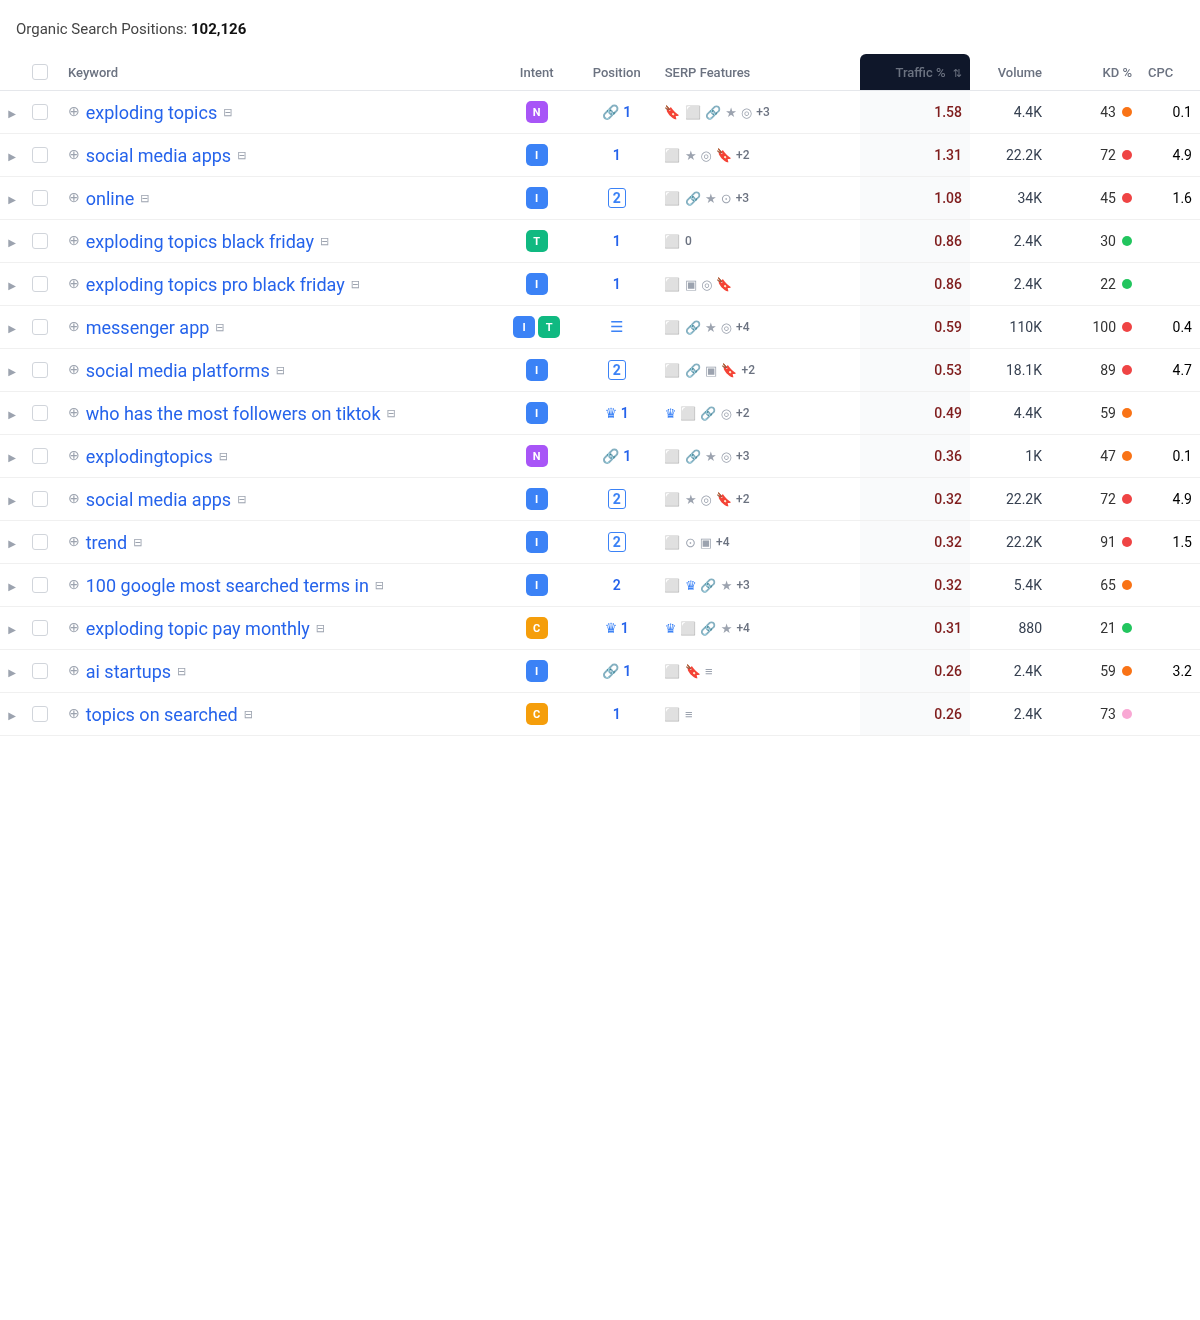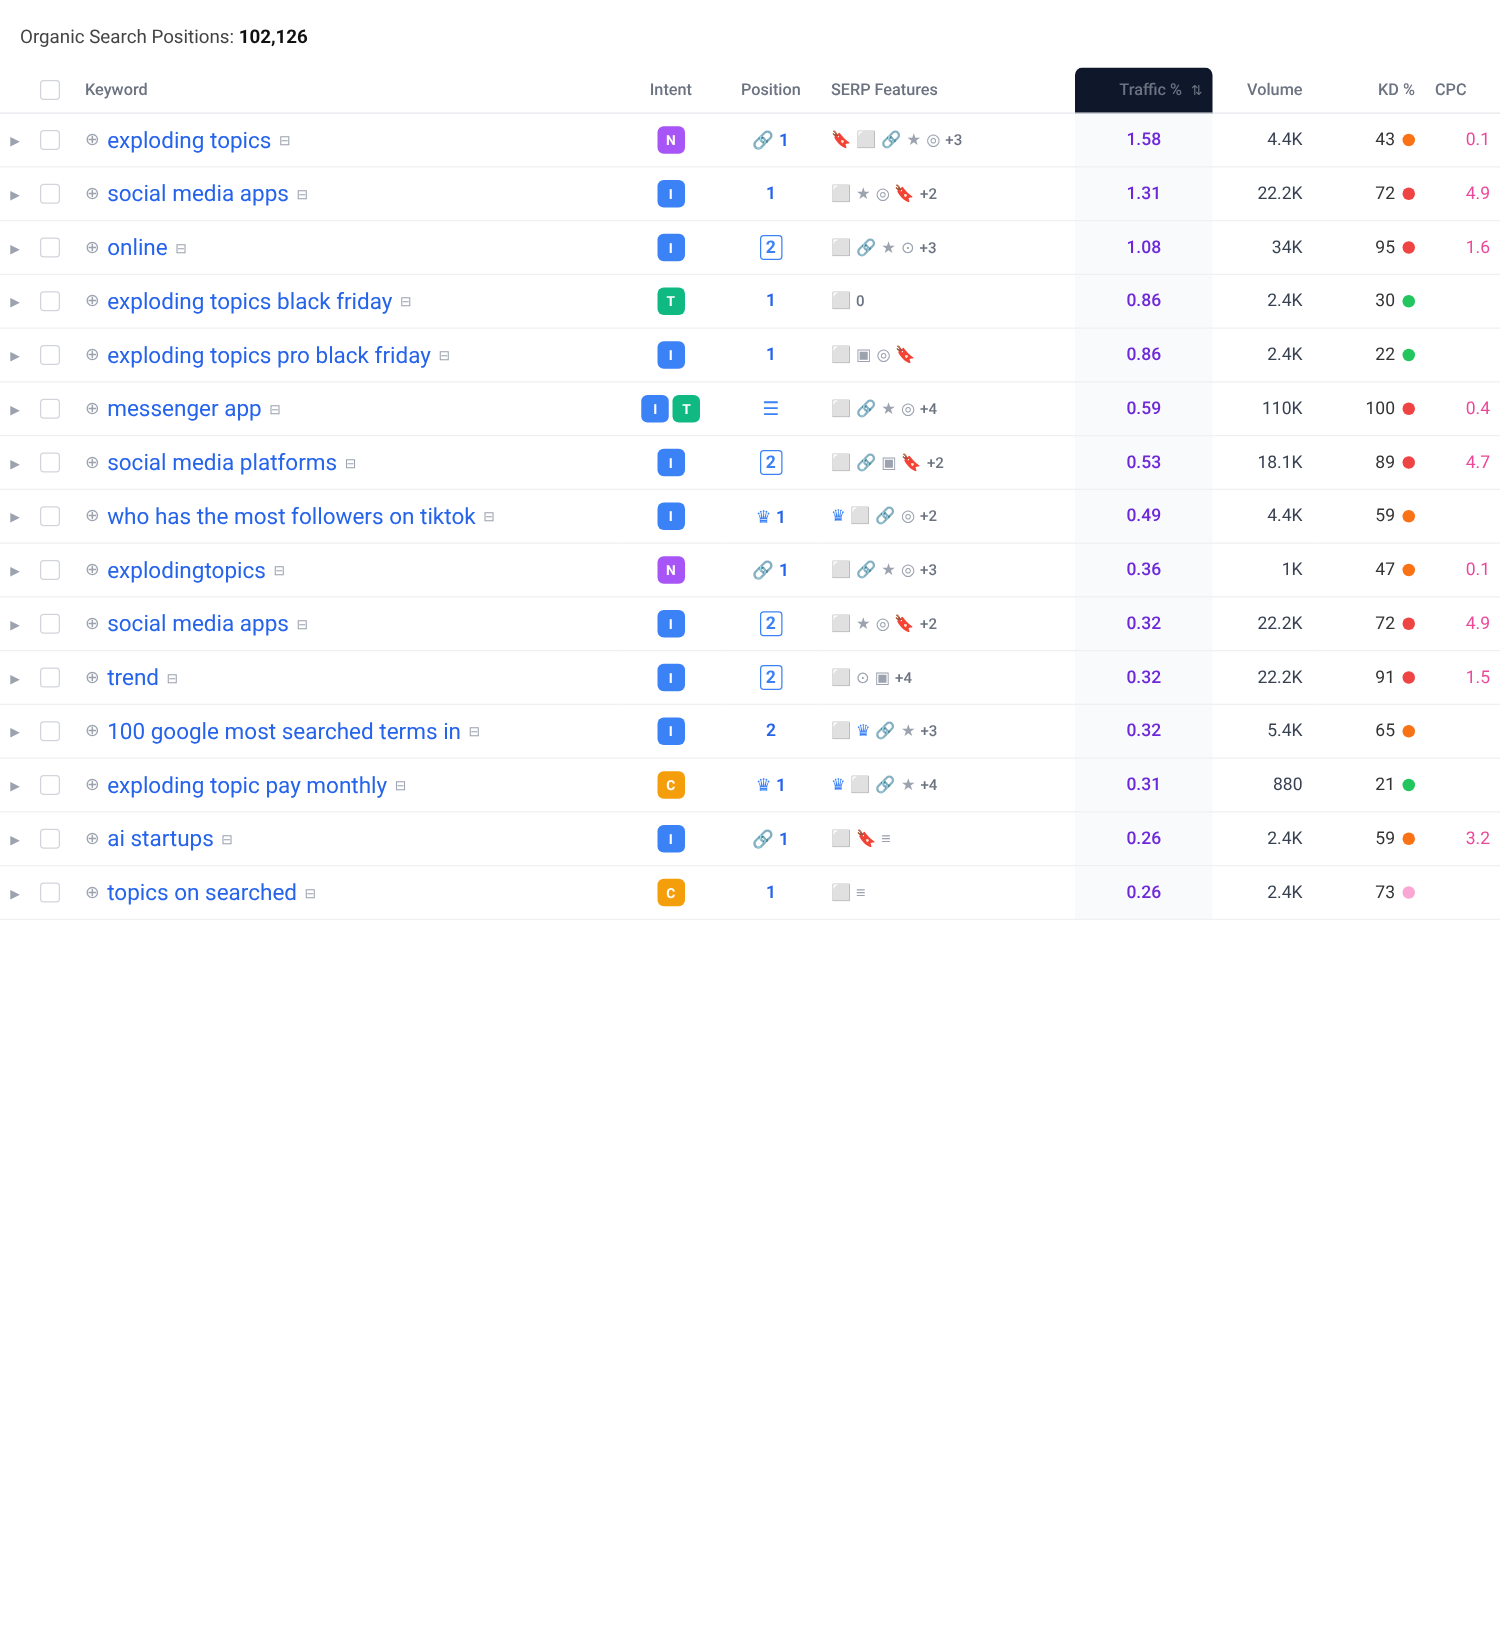--- a/index.html
+++ b/index.html
@@ -85,39 +85,39 @@
       width: 80px;
       text-align: center;
       color: #2563eb;
       font-weight: 500;
     }
     td.serp-col {
       min-width: 160px;
     }
     td.traffic-col {
       width: 110px;
-      text-align: center;
+      text-align: right;
       background: #f9fafb;
-      color: #6d28d9;
+      color: #7f1d1d;
       font-weight: 500;
     }
     td.volume-col {
       width: 80px;
       text-align: right;
       color: #374151;
     }
     td.kd-col {
       width: 90px;
       text-align: right;
       margin-top: 16px;
     }
     td.cpc-col {
       width: 60px;
       text-align: right;
-      color: #ec4899;
+      color: #000000;
     }
 
     .keyword-link {
       color: #2563eb;
       text-decoration: none;
       font-size: 18px;
     }
 
     .keyword-cell {
       display: flex;
@@ -357,21 +357,21 @@
                 <span class="serp-icon active" title="Link">🔗</span> 
                 <span class="serp-icon" title="Featured snippet">★</span> 
                 <span class="serp-icon" title="Q&amp;A">⊙</span> 
                 <span class="serp-plus">+3</span>
               </div>
             </td>
             <td class="traffic-col">1.08</td>
             <td class="volume-col">34K</td>
             <td class="kd-col">
     <div class="kd-cell">
-      <span>95</span>
+      <span>45</span>
       <span class="kd-dot dot-red"></span>
     </div>
             </td>
             <td class="cpc-col">1.6</td>
           </tr>
           <tr>
             <td class="expand-col"><span style="color:#9ca3af; font-size:10px;">▶</span></td>
             <td class="checkbox-col">
               <div class="checkbox"></div>
             </td>

